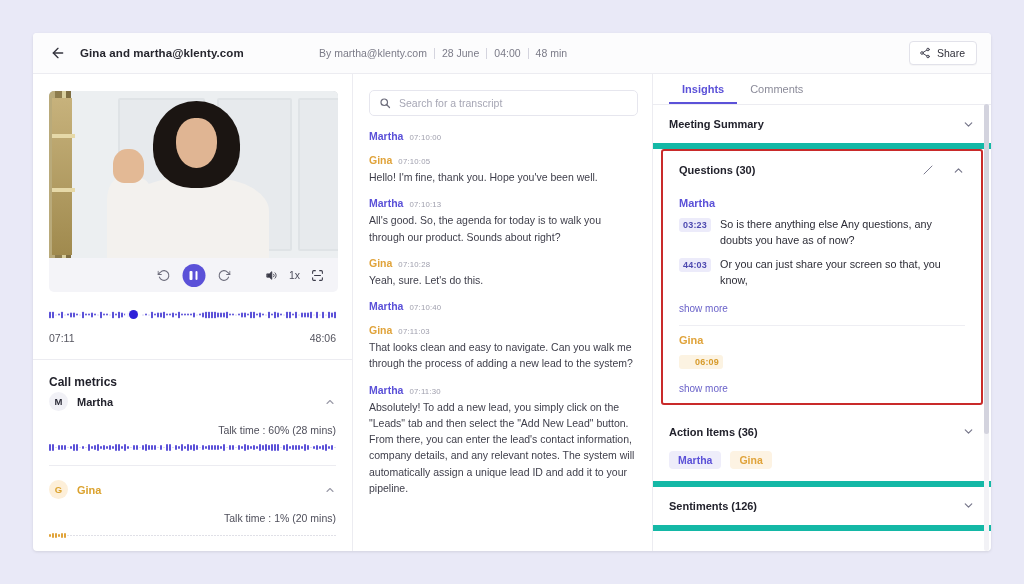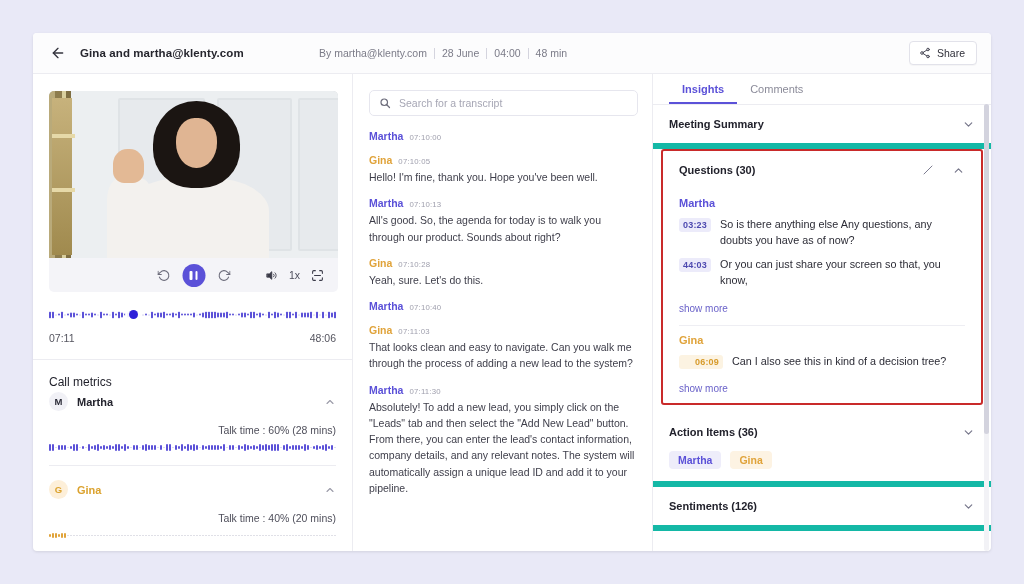--- a/index.html
+++ b/index.html
@@ -245,21 +245,21 @@
     display: flex; justify-content: space-between;
     font-size: 10.5px;
     color: #55555f;
     margin-top: 13px;
   }
 
   .divider-h { height: 1px; background: #ececf1; margin-top: 15px; }
 
   .metrics { padding: 15px 16px 0 16px; }
   .metrics-title {
-    font-size: 12px; font-weight: 400; color: #1f1f29;
+    font-size: 12px; font-weight: 700; color: #1f1f29;
     margin-bottom: 3px;
   }
   .speaker-row {
     display: flex; align-items: center; gap: 9px;
     margin-bottom: 13px;
   }
   .avatar {
     width: 19px; height: 19px; border-radius: 50%;
     display: flex; align-items: center; justify-content: center;
     font-size: 9.5px; font-weight: 700;
@@ -760,21 +760,21 @@
 
         <div class="speaker-row" style="margin-top:14px">
           <div class="avatar gina">G</div>
           <div class="speaker-name gina">Gina</div>
           <div class="chev">
             <svg width="12" height="12" viewBox="0 0 24 24" fill="none" stroke="currentColor" stroke-width="2.2" stroke-linecap="round" stroke-linejoin="round">
                 <polyline points="18 15 12 9 6 15"></polyline>
               </svg>
           </div>
         </div>
-        <div class="talktime">Talk time : 40% (20 mins)</div>
+        <div class="talktime">Talk time : 1% (20 mins)</div>
         <div class="talk-wave" id="wave-gina">
             <i style="height: 3px; background: rgb(224, 163, 58);"></i>
             <i style="height: 5px; background: rgb(224, 163, 58);"></i>
             <i style="height: 5px; background: rgb(224, 163, 58);"></i>
             <i style="height: 3px; background: rgb(224, 163, 58);"></i>
             <i style="height: 5px; background: rgb(224, 163, 58);"></i>
             <i style="height: 5px; background: rgb(224, 163, 58);"></i>
             <i style="height: 1px; background: rgb(220, 220, 228);"></i>
             <i style="height: 1px; background: rgb(220, 220, 228);"></i>
             <i style="height: 1px; background: rgb(220, 220, 228);"></i>
@@ -979,21 +979,20 @@
                 </div>
                 <div class="q-item">
                   <span class="q-ts martha">44:03</span>
                   <span class="q-text">Or you can just share your screen so that, you know,</span>
                 </div>
                 <div><div class="show-more">show more</div></div>
                 <div class="q-divider"></div>
                 <div class="q-speaker gina">Gina</div>
                 <div class="q-item">
                   <span class="q-ts gina">06:09</span>
-                  <span class="q-text">Can I also see this in kind of a decision tree?</span>
                 </div>
                 <div><div class="show-more">show more</div></div>
               </div>
           </div>
         </div>
 
         <div class="acc-section" style="margin-top:8px">
           <div class="acc-head">
             <div class="acc-title">Action Items (36)</div>
             <div class="acc-actions">

